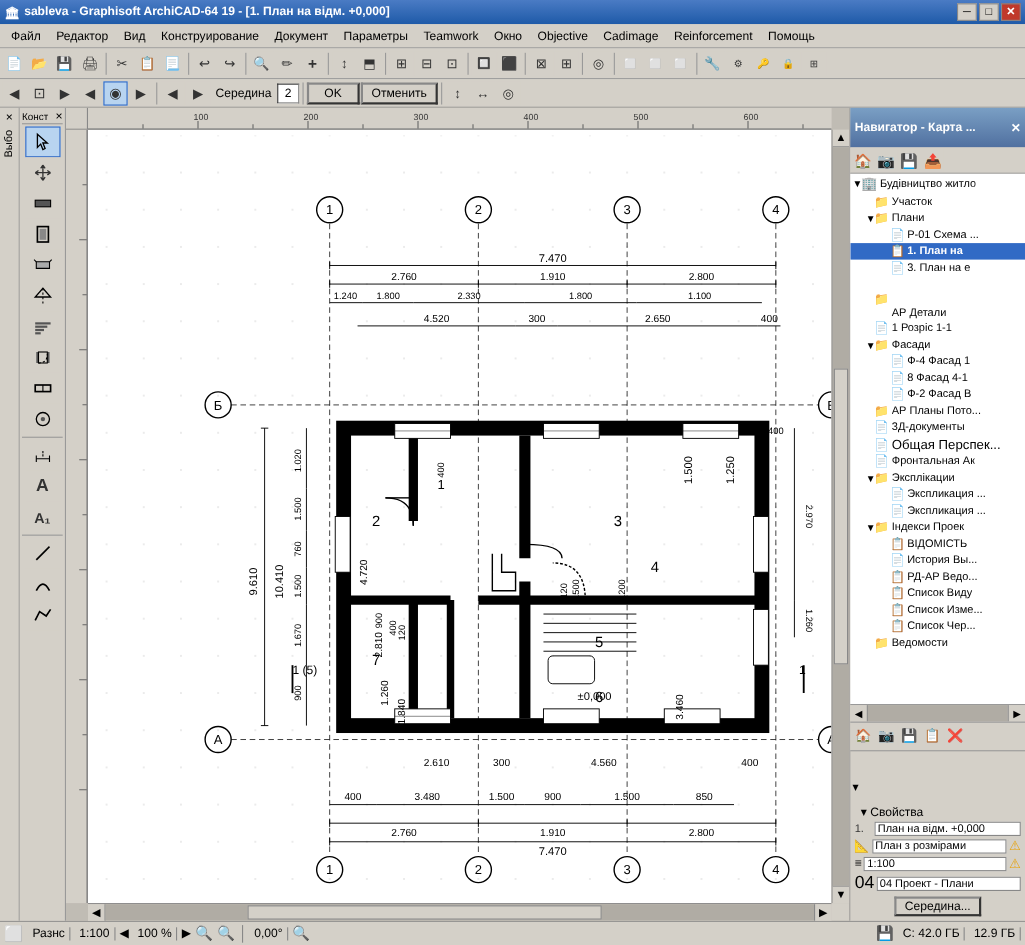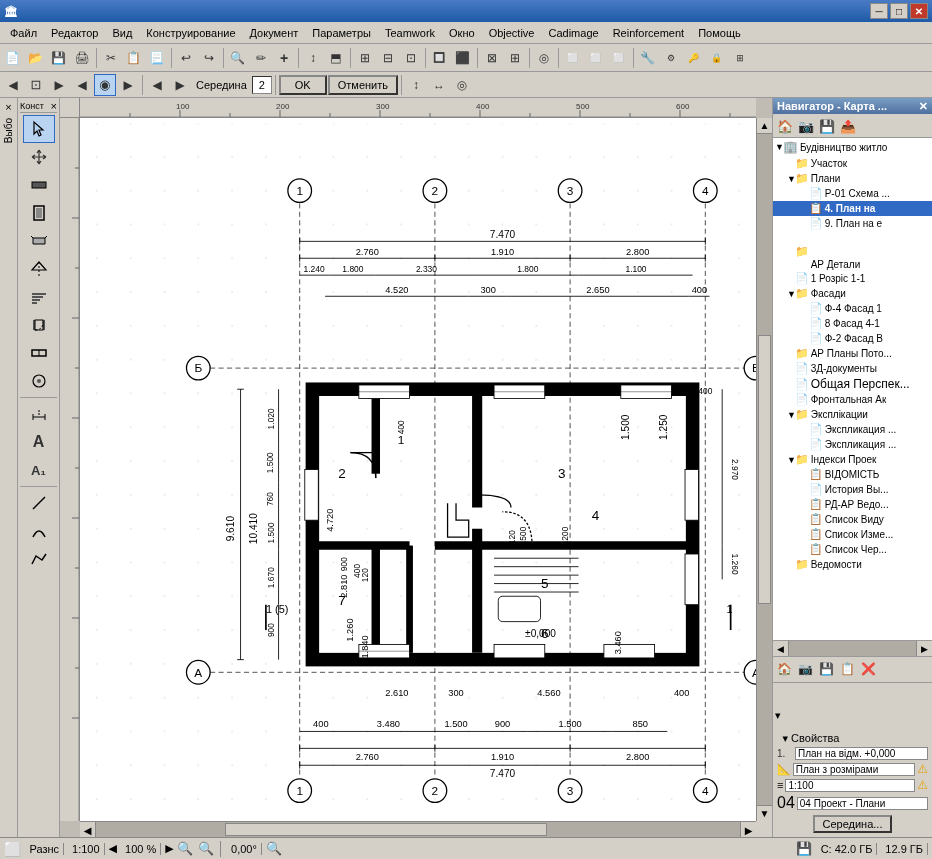--- a/index.html
+++ b/index.html
@@ -134,21 +134,21 @@
       display: flex;
       flex-direction: column;
     }
     .panel-header {
       background: linear-gradient(to bottom, #7a9fc4, #5070a0);
       color: white;
       padding: 2px 4px;
       display: flex;
       align-items: center;
       justify-content: space-between;
-      height: 16px;
+      height: 36px;
       font-size: 11px;
       font-weight: bold;
     }
     .panel-toolbar {
       background: #d4d0c8;
       border-bottom: 1px solid #999;
       display: flex;
       padding: 2px;
       gap: 1px;
       height: 24px;
@@ -240,20 +240,21 @@
 
     .warning-icon { color: #e8a000; }
 
   </style>
 </head>
 <body>
 
 <div class="title-bar">
   <div class="title-bar-left">
     <span>🏛</span>
+    <span>sableva - Graphisoft ArchiCAD-64 19 - [1. План на відм. +0,000]</span>
   </div>
   <div class="title-bar-controls">
     <div class="title-btn">─</div>
     <div class="title-btn">□</div>
     <div class="title-btn close">✕</div>
   </div>
 </div>
 
 <div class="menu-bar">
   <div class="menu-item">Файл</div>
@@ -800,27 +801,27 @@
 
       <div class="tree-item" style="padding:1px 2px 1px 28px;">
         <span style="width:8px;"></span>
         <span style="font-size:11px; margin-right:2px;">📄</span>
         <span style="font-size:10px; overflow:hidden; white-space:nowrap;">Р-01 Схема ...</span>
       </div>
 
       <div class="tree-item selected" style="padding:1px 2px 1px 28px;">
         <span style="width:8px;"></span>
         <span style="font-size:11px; margin-right:2px;">📋</span>
-        <span style="font-size:10px; font-weight:bold;">4. План на</span>
-      </div>
-
-      <div class="tree-item" style="padding:1px 2px 1px 28px;">
-        <span style="width:8px;"></span>
-        <span style="font-size:11px; margin-right:2px;">📄</span>
-        <span style="font-size:10px; overflow:hidden;">9. План на е</span>
+        <span style="font-size:10px; font-weight:bold;">1. План на</span>
+      </div>
+
+      <div class="tree-item" style="padding:1px 2px 1px 28px;">
+        <span style="width:8px;"></span>
+        <span style="font-size:11px; margin-right:2px;">📄</span>
+        <span style="font-size:10px; overflow:hidden;">3. План на е</span>
       </div>
 
       <div class="tree-item" style="padding:1px 2px 1px 14px;">
         <span style="width:8px;"></span>
         <span style="font-size:11px; margin-right:2px;">📁</span>
         <span style="font-size:10px;margin-top:27px;">АР Детали</span>
       </div>
 
       <div class="tree-item" style="padding:1px 2px 1px 14px;">
         <span style="width:8px;"></span>

